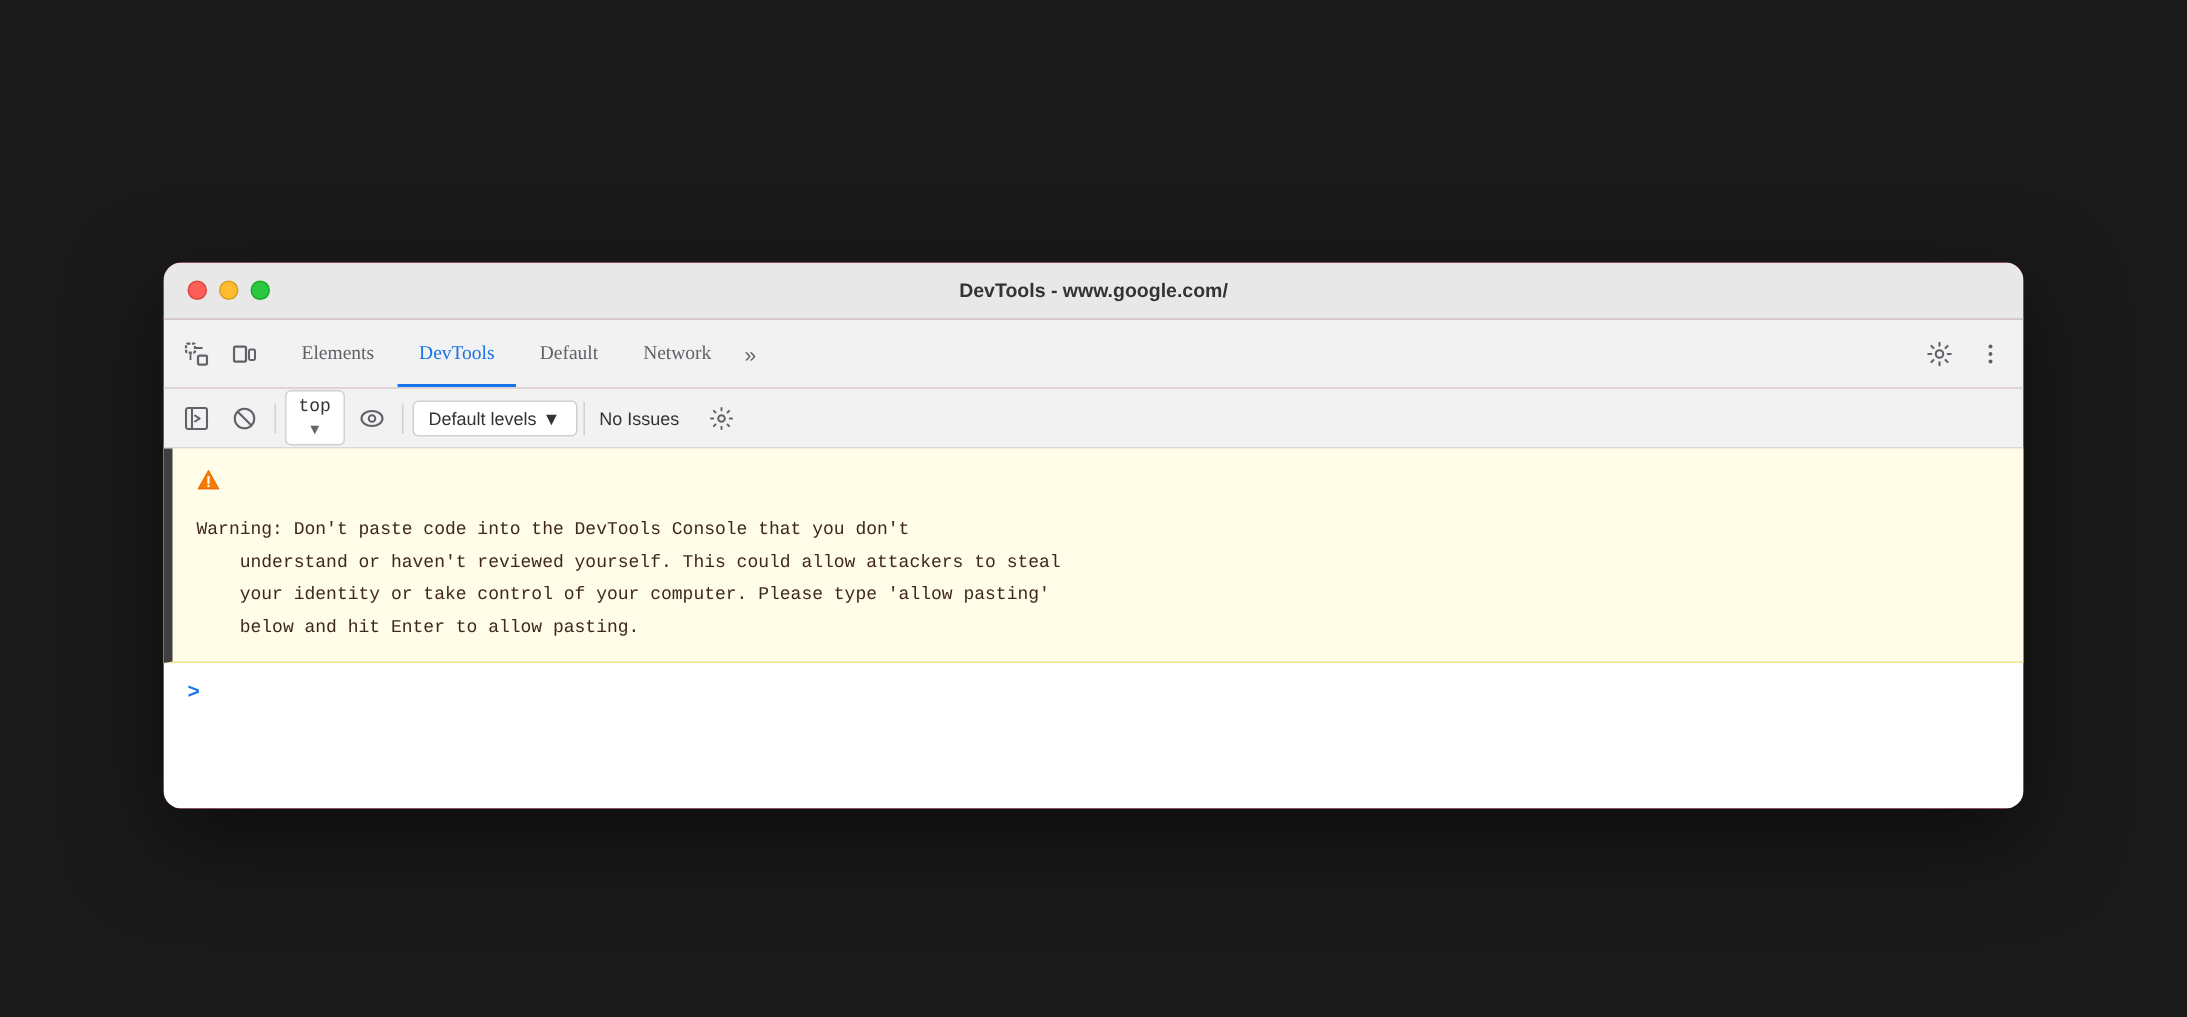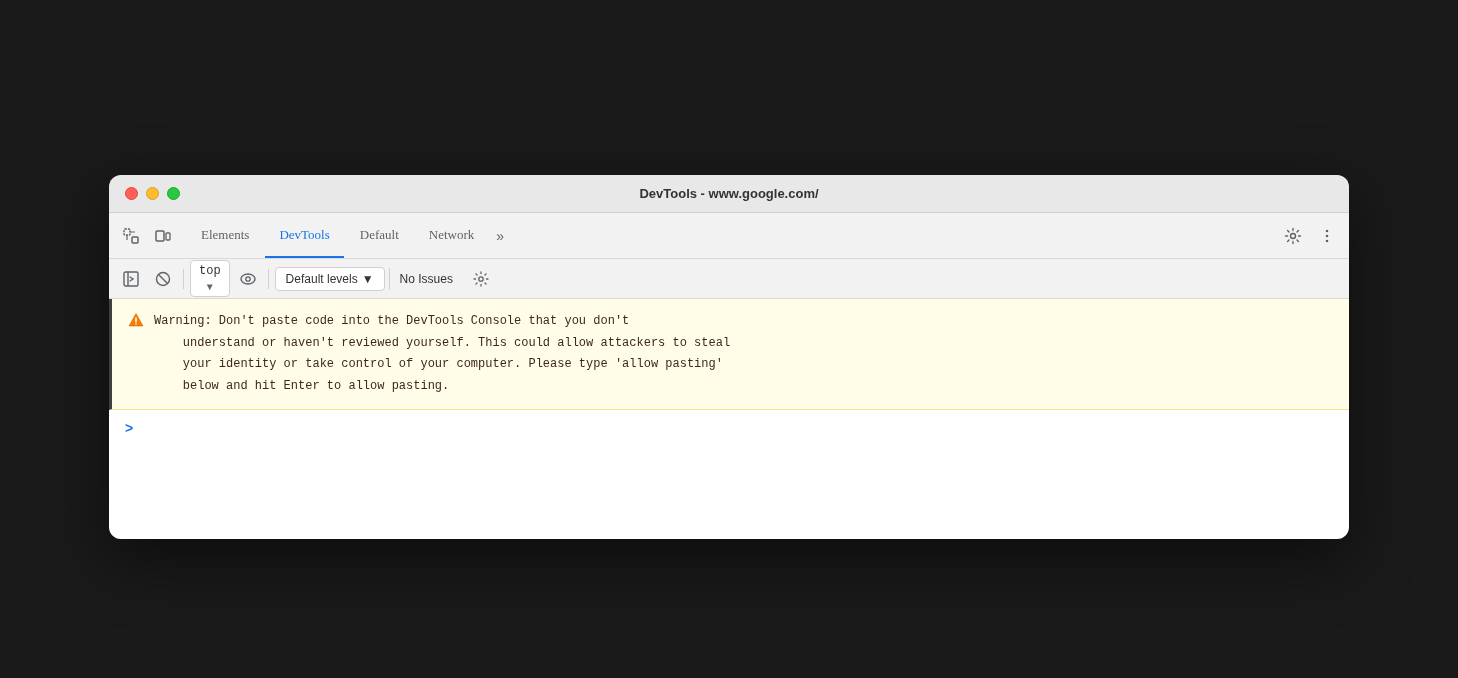--- a/index.html
+++ b/index.html
@@ -260,26 +260,27 @@
 
     
     .console-content {
       background: white;
       min-height: 240px;
       padding: 0;
     }
 
     .warning-message {
       background: #fffde7;
-      border-left: 3px solid #404040;
+      border-left: 6px solid #404040;
       padding: 12px 16px;
       display: flex;
       gap: 10px;
       align-items: flex-start;
       border-bottom: 1px solid #f0e68c;
+      flex-direction: column;
     }
 
     .warning-icon {
       color: #e65100;
       font-size: 16px;
       margin-top: 1px;
       flex-shrink: 0;
     }
 
     .warning-text {

